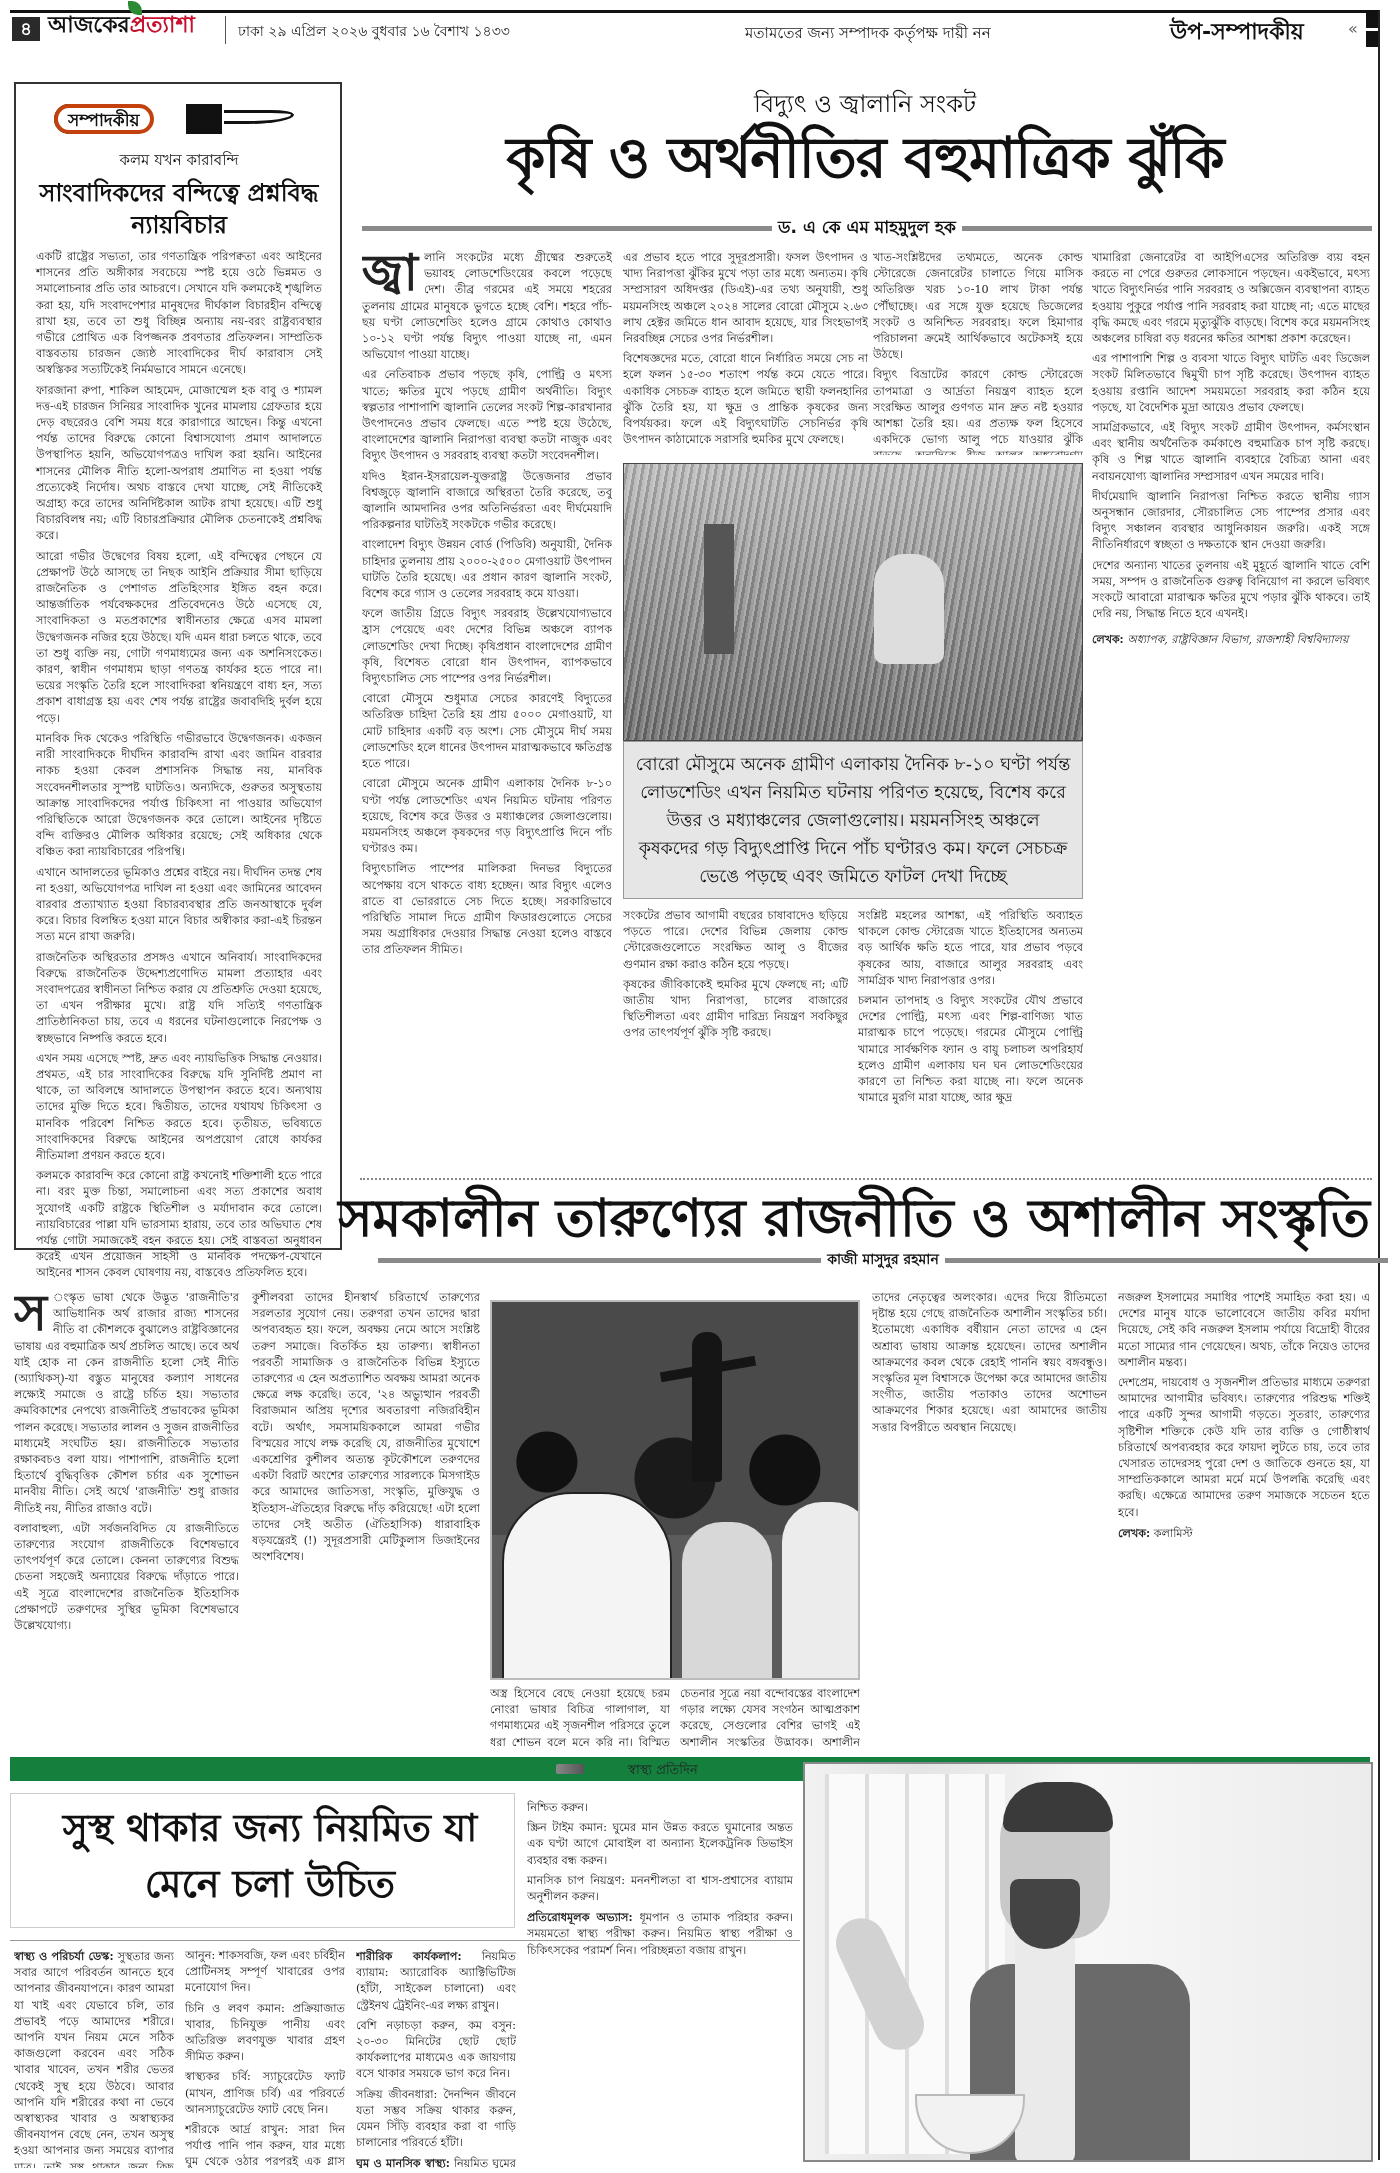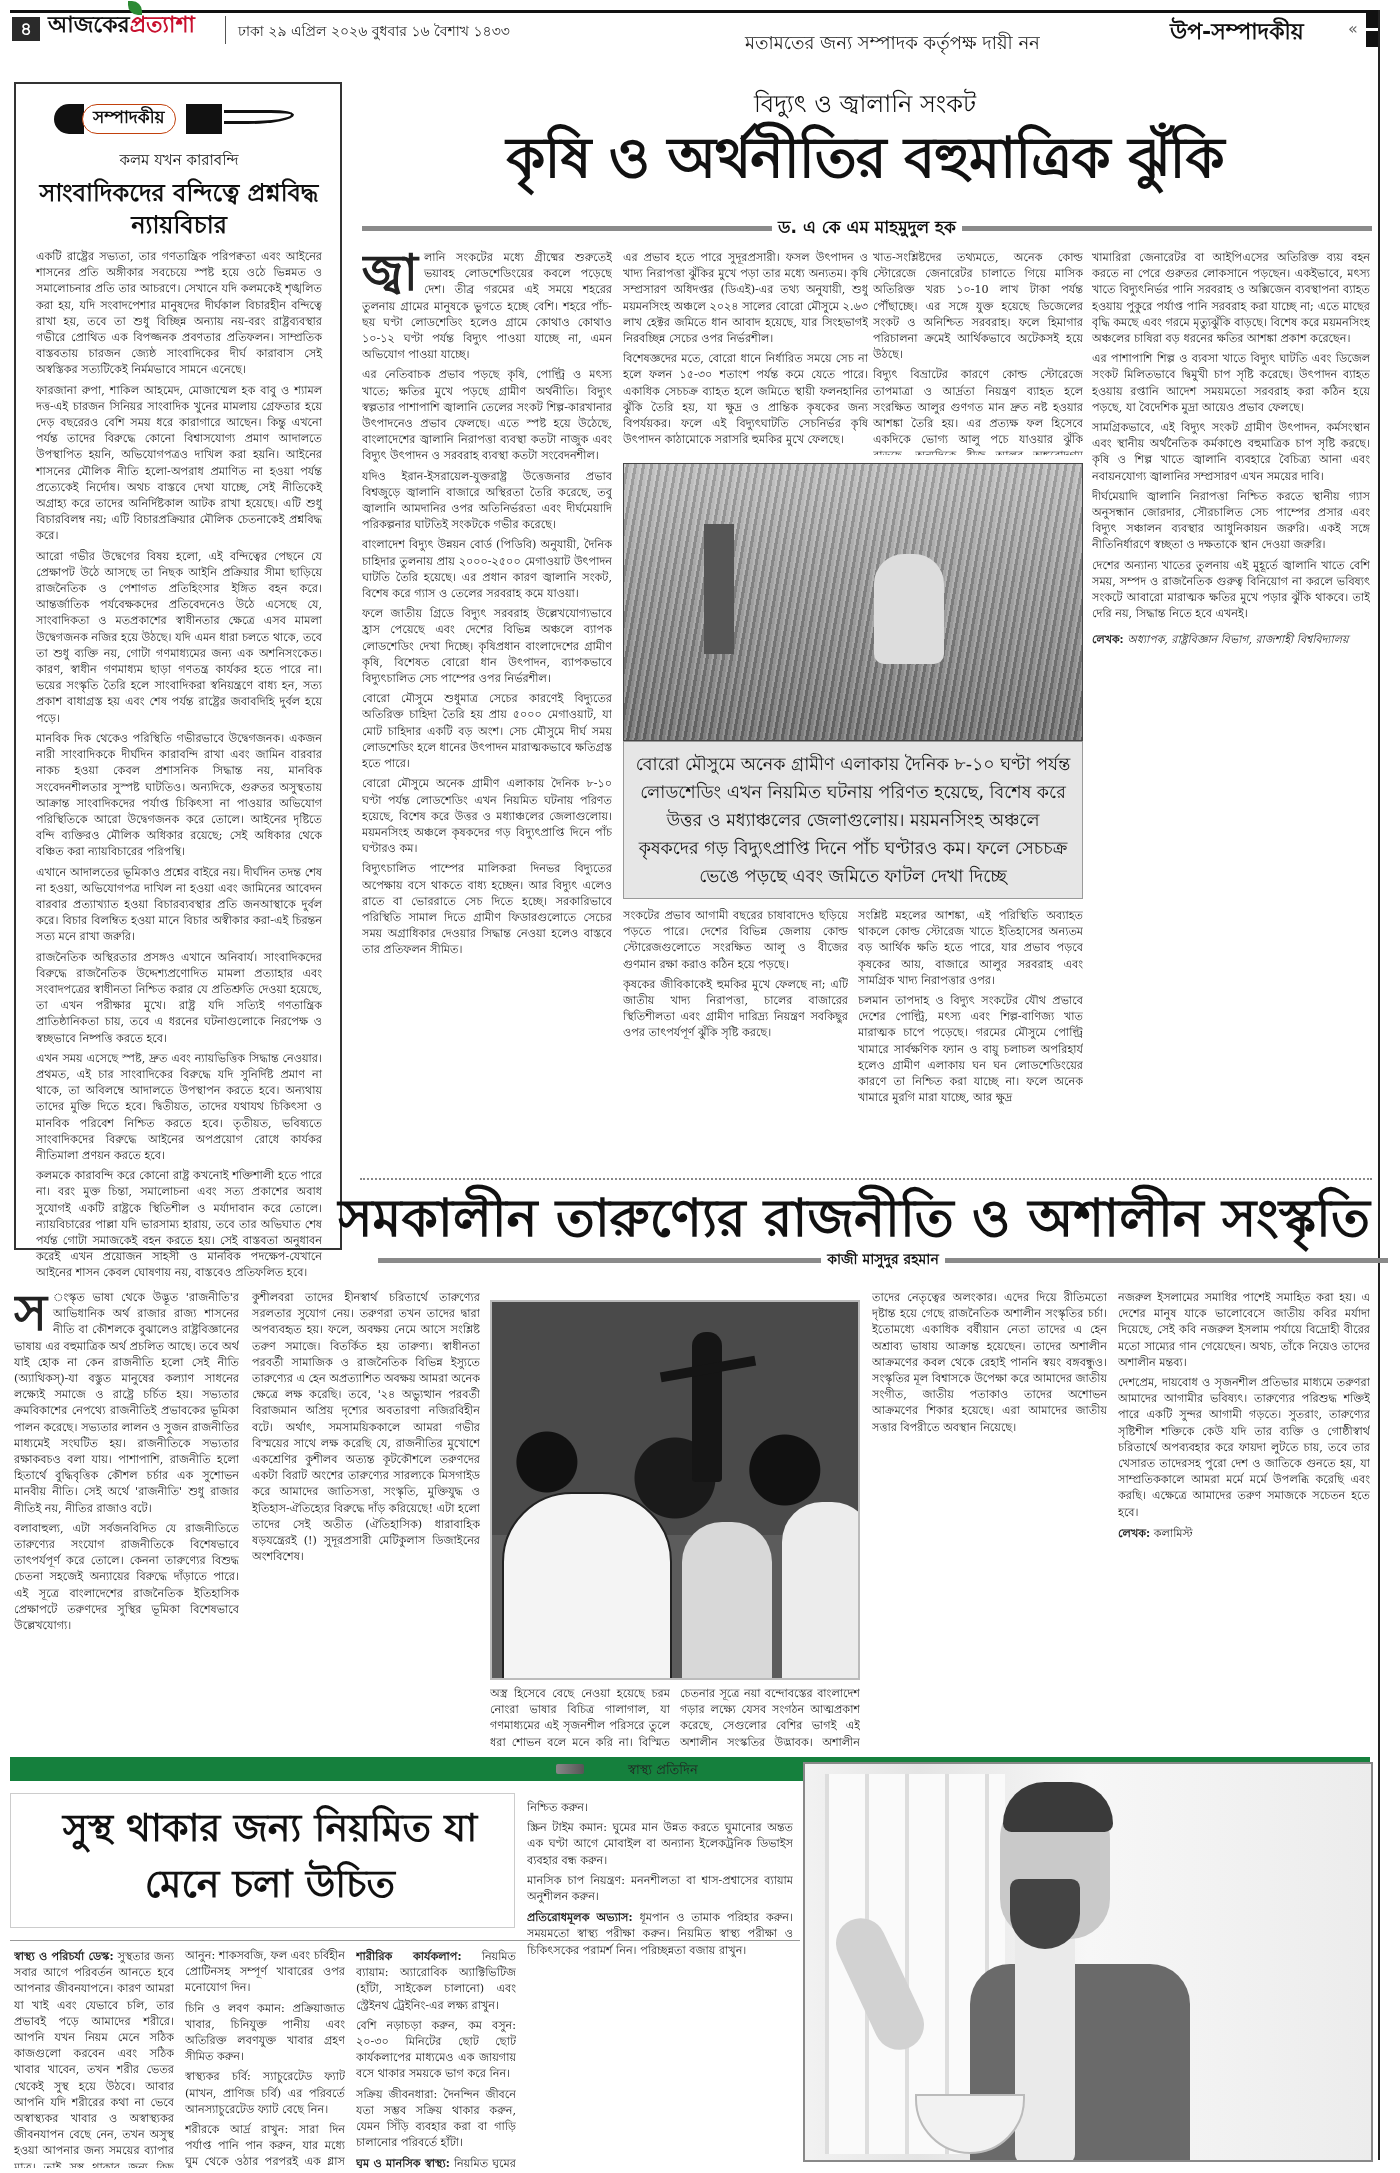--- a/index.html
+++ b/index.html
@@ -11,32 +11,32 @@
 
   
   #top-rule { left: 10px; top: 10px; width: 1368px; height: 3px; background: #111; }
   #page-num { left: 12px; top: 17px; width: 28px; height: 24px; background: #2a2a2a; color: #fff; font-family: "DejaVu Sans", sans-serif; font-size: 18px; font-weight: bold; text-align: center; line-height: 24px; }
   #masthead { left: 48px; top: 14px; height: 30px; display: flex; align-items: flex-end; font-family: "DejaVu Sans", sans-serif; font-weight: bold; font-size: 22px; }
   #masthead .m1 { color: #111; }
   #masthead .m2 { color: #c8102e; position: relative; }
   #masthead .leaf { position: absolute; left: -2px; top: -6px; width: 14px; height: 14px; background: #2d8a34; border-radius: 0 10px 0 10px; }
   #head-divider { left: 225px; top: 16px; width: 1px; height: 28px; background: #555; }
   #date-line { left: 238px; top: 20px; font-family: "DejaVu Sans", sans-serif; font-size: 14px; color: #222; }
-  #disclaimer { left: 745px; top: 29px; font-family: "DejaVu Sans", sans-serif; font-size: 18px; color: #222; }
+  #disclaimer { left: 745px; top: 21px; font-family: "DejaVu Sans", sans-serif; font-size: 15px; color: #222; }
   #section-name { left: 1170px; top: 14px; font-family: "DejaVu Sans", sans-serif; font-size: 22px; font-weight: bold; color: #111; }
   #section-arrow { left: 1348px; top: 19px; font-size: 16px; color: #666; font-family: "DejaVu Sans", sans-serif; }
   #section-block { left: 1366px; top: 13px; width: 12px; height: 34px; background: #111; }
   #section-block::after { content: ""; position: absolute; left: 0; top: 15px; width: 12px; height: 3px; background: #fff; }
   #right-rail { left: 1378px; top: 10px; width: 2px; height: 2150px; background: #222; }
 
   
   #editorial { left: 14px; top: 82px; width: 328px; height: 1168px; border: 2px solid #333; padding: 8px 18px 0 20px; }
   #ed-banner { position: relative; height: 46px; margin: 6px 0 4px 0; }
   #ed-banner .nib-left { position: absolute; left: 18px; top: 6px; width: 30px; height: 30px; background: #111; border-radius: 60% 0 0 60%; }
-  #ed-banner .label { position: absolute; left: 46px; top: 6px; height: 30px; padding: 0 10px; background: #fff; border: 1px solid #c2410c; border-radius: 16px; font-family: "DejaVu Sans", sans-serif; font-weight: bold; font-size: 17px; line-height: 24px; color: #111; }
+  #ed-banner .label { position: absolute; left: 18px; top: 6px; height: 30px; padding: 0 10px; background: #fff; border: 4px solid #c2410c; border-radius: 16px; font-family: "DejaVu Sans", sans-serif; font-weight: bold; font-size: 17px; line-height: 24px; color: #111; }
   #ed-banner .nib-body { position: absolute; left: 150px; top: 6px; width: 36px; height: 30px; background: #111; }
   #ed-banner .nib-tip { position: absolute; left: 188px; top: 12px; width: 70px; height: 14px; border: 3px solid #111; border-left: none; border-radius: 0 40% 80% 0; }
   #ed-kicker { text-align: center; font-family: "DejaVu Sans", sans-serif; font-size: 15px; margin-top: 4px; }
   #ed-title { text-align: center; font-family: "DejaVu Sans", sans-serif; font-size: 24px; font-weight: bold; line-height: 32px; margin: 4px 0 8px; }
 
   
   #lead-kicker { left: 360px; top: 85px; width: 1010px; text-align: center; font-family: "DejaVu Sans", sans-serif; font-size: 24px; }
   #lead-title { left: 360px; top: 120px; width: 1010px; text-align: center; font-family: "DejaVu Sans", sans-serif; font-size: 56px; font-weight: bold; letter-spacing: -1px; line-height: 76px; }
   #lead-byline-row { left: 362px; top: 217px; width: 1010px; height: 22px; display: flex; align-items: center; }
   .gray-rule { flex: 1; height: 5px; background: #8a8a8a; }

